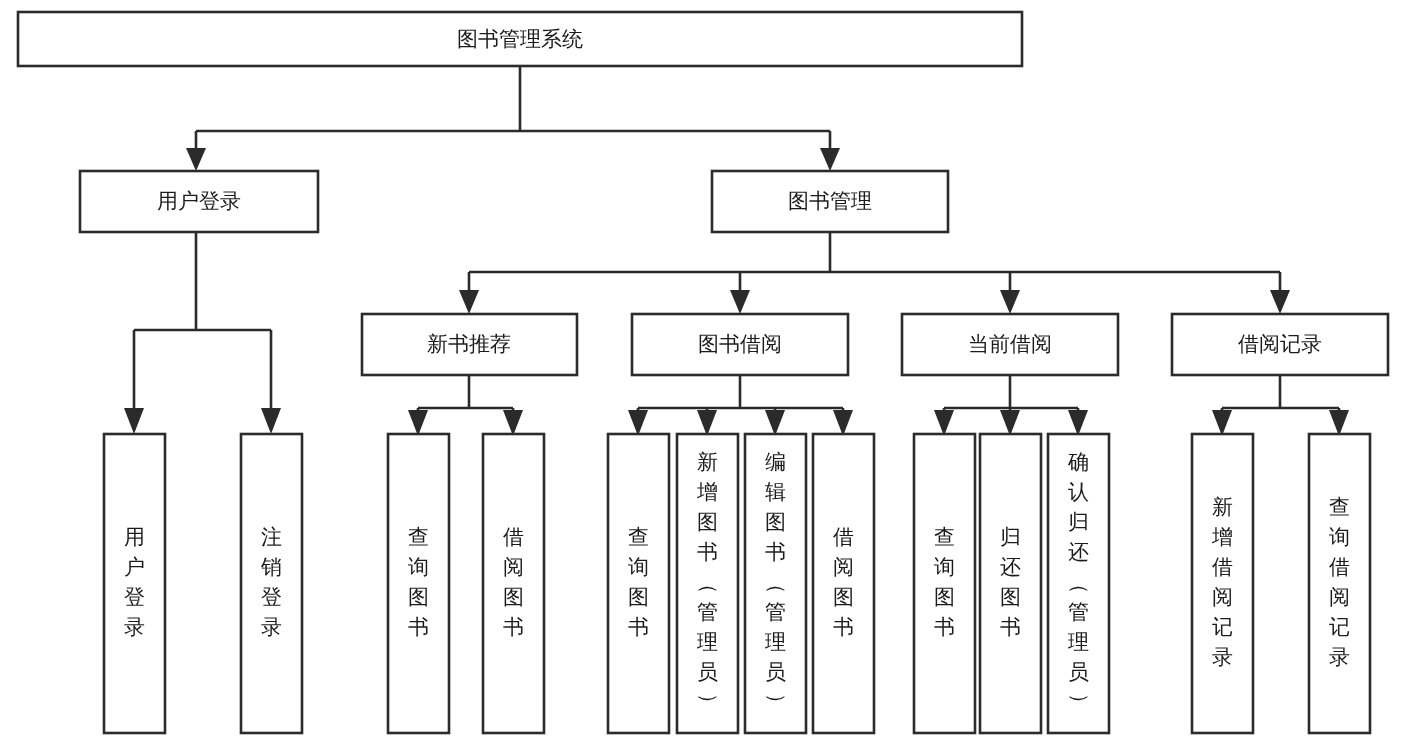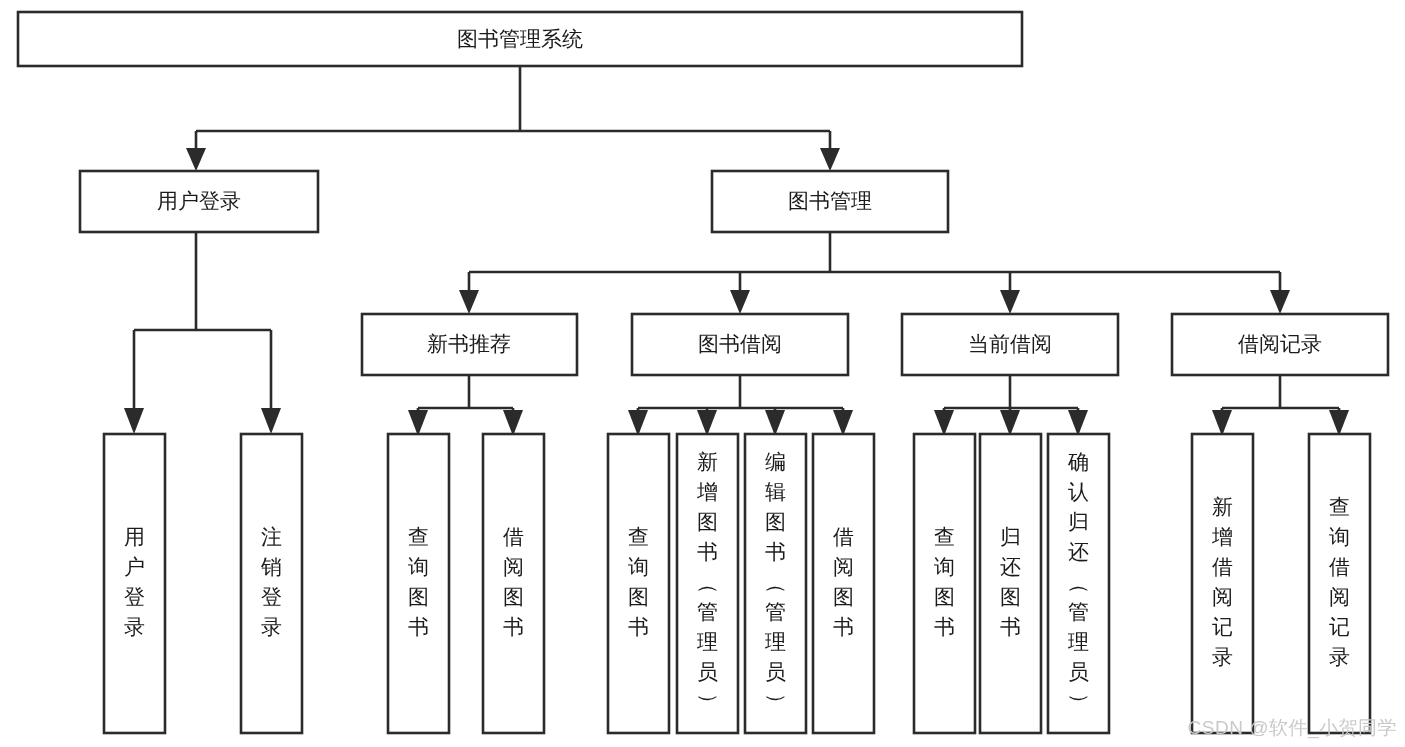--- a/index.html
+++ b/index.html
@@ -299,14 +299,13 @@
         <text class="node-label-v" x="1339.5" y="508.5">查</text>
         <text class="node-label-v" x="1339.5" y="538.5">询</text>
         <text class="node-label-v" x="1339.5" y="568.5">借</text>
         <text class="node-label-v" x="1339.5" y="598.5">阅</text>
         <text class="node-label-v" x="1339.5" y="628.5">记</text>
         <text class="node-label-v" x="1339.5" y="658.5">录</text>
       </g>
 
   </svg>
 
-  <div class="watermark-text">CSDN @软件_小贺同学</div>
 </div>
 
 </body></html>

